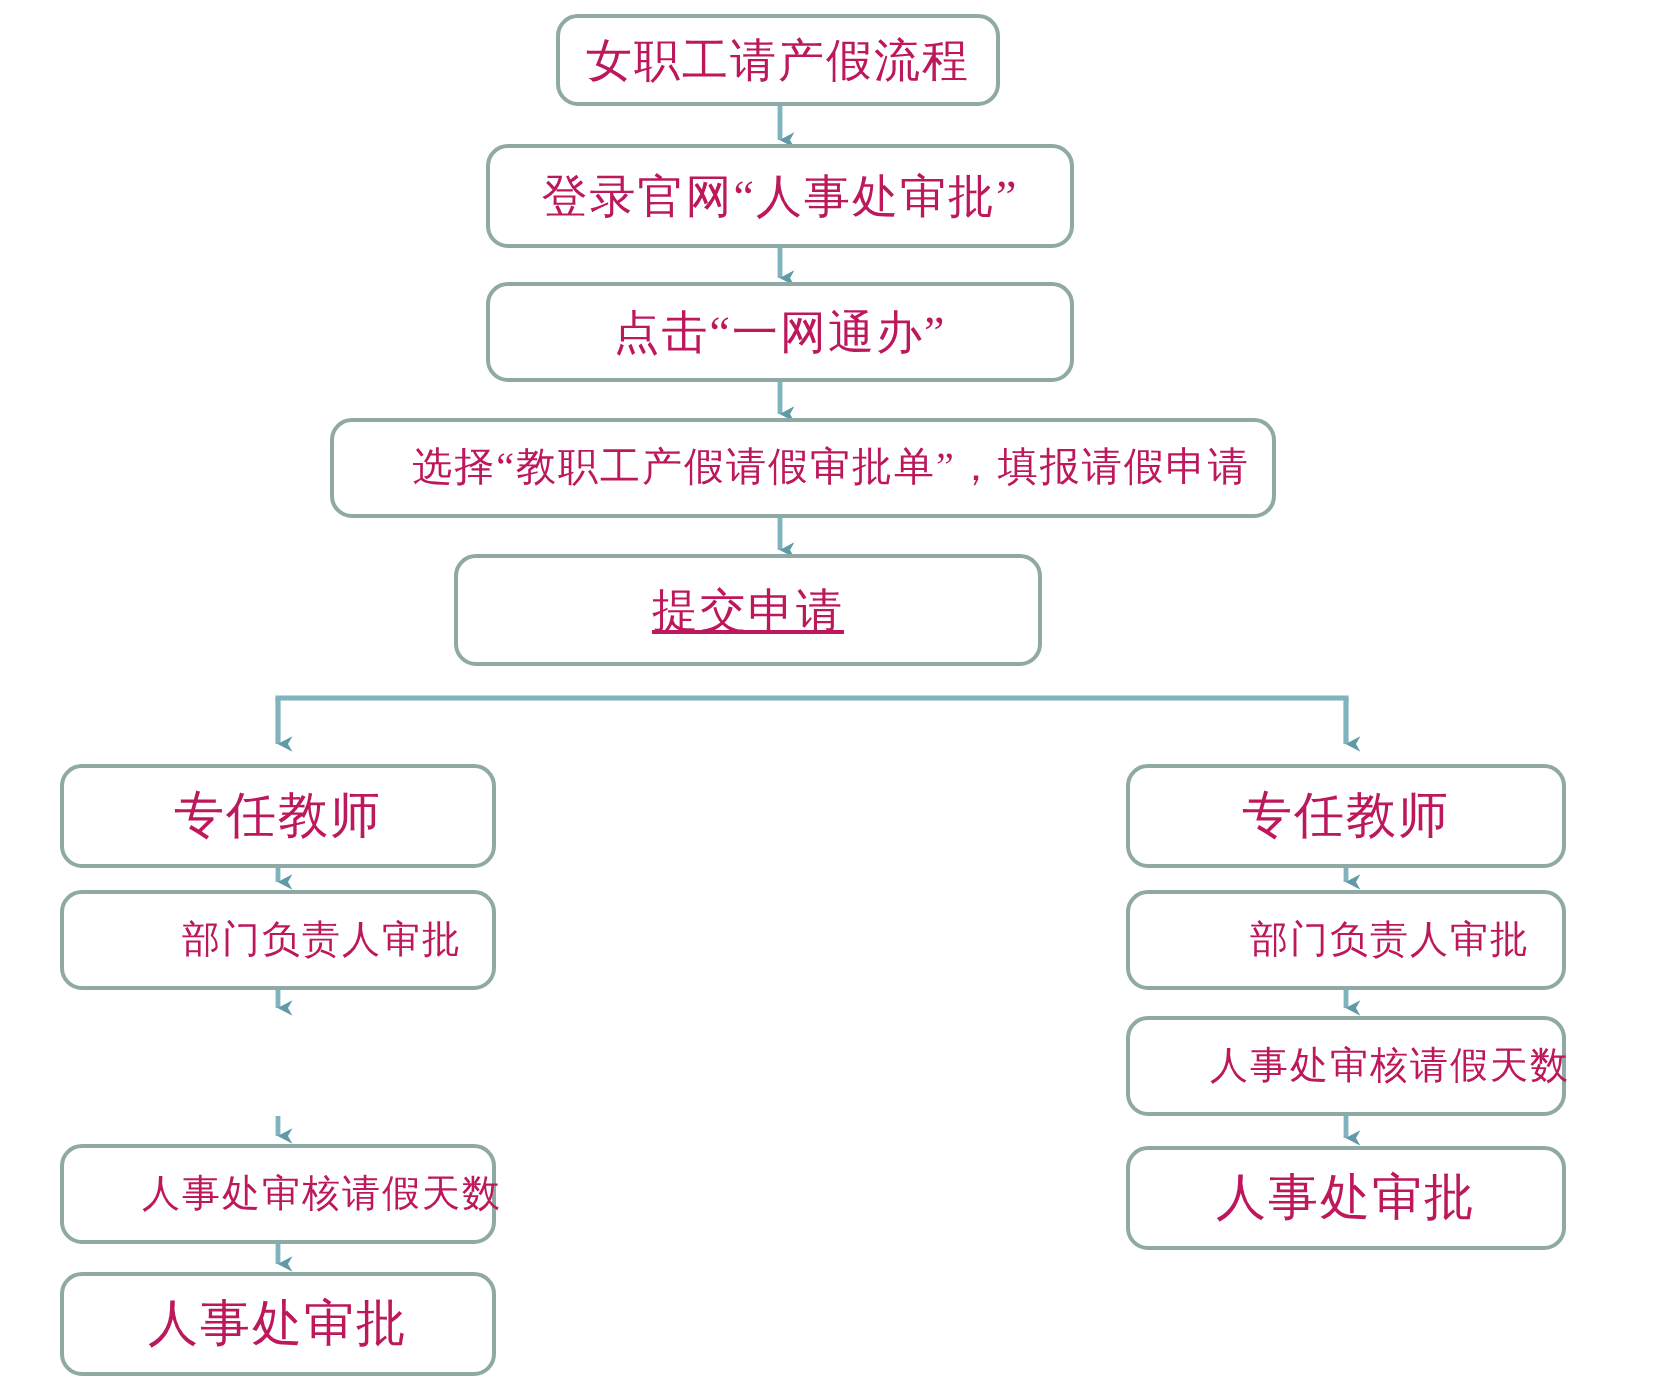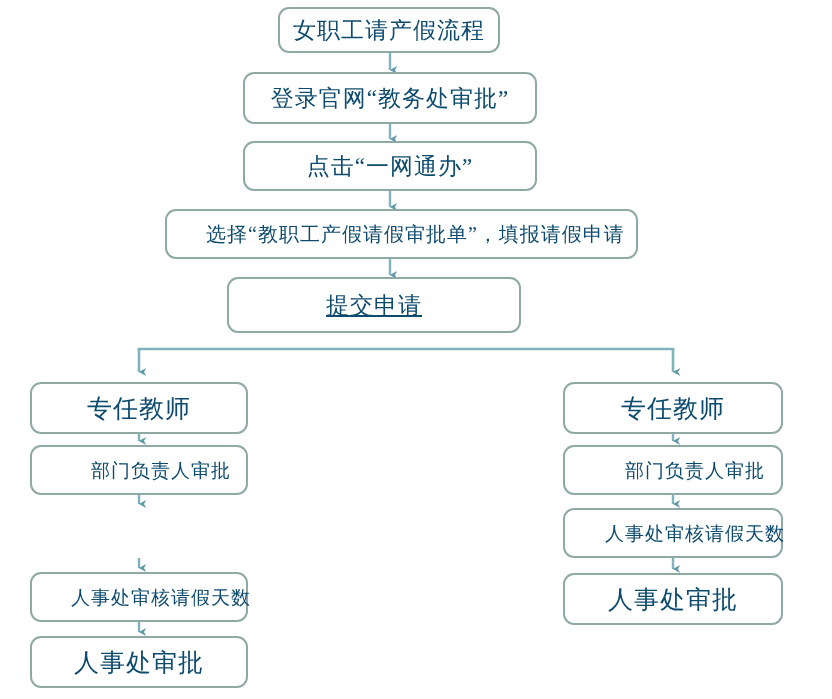--- a/index.html
+++ b/index.html
@@ -19,21 +19,21 @@
   }
   .node{
     position:absolute;
     box-sizing:border-box;
     background:#ffffff;
     border:2px solid #8FA9A5;
     border-radius:11px;
     display:flex;
     align-items:center;
     justify-content:center;
-    color:#0c4a6e;
+    color:#be185d;
     letter-spacing:1px;
     white-space:nowrap;
     z-index:2;
   }
   .node .label{
     display:block;
     line-height:1;
     text-shadow:0 0 0 rgba(0,0,0,0);
   }
   
@@ -75,21 +75,21 @@
     <line x1="673" y1="434" x2="673" y2="441" stroke="#7FB3BE" stroke-width="2.4" marker-end="url(#arrowhead)"></line>
     <line x1="673" y1="495" x2="673" y2="504" stroke="#7FB3BE" stroke-width="2.4" marker-end="url(#arrowhead)"></line>
     <line x1="673" y1="558" x2="673" y2="569" stroke="#7FB3BE" stroke-width="2.4" marker-end="url(#arrowhead)"></line>
   </svg>
 
   <div class="node n-title" style="left:278px;top:7px;width:222px;height:46px;">
     <span class="label">女职工请产假流程</span>
   </div>
 
   <div class="node n-step" style="left:243px;top:72px;width:294px;height:52px;">
-    <span class="label">登录官网“教务处审批”</span>
+    <span class="label">登录官网“人事处审批”</span>
   </div>
 
   <div class="node n-step" style="left:243px;top:141px;width:294px;height:50px;">
     <span class="label">点击“一网通办”</span>
   </div>
 
   <div class="node n-wide" style="left:165px;top:209px;width:473px;height:50px;padding-left:28px;">
     <span class="label">选择“教职工产假请假审批单”，填报请假申请</span>
   </div>
 

